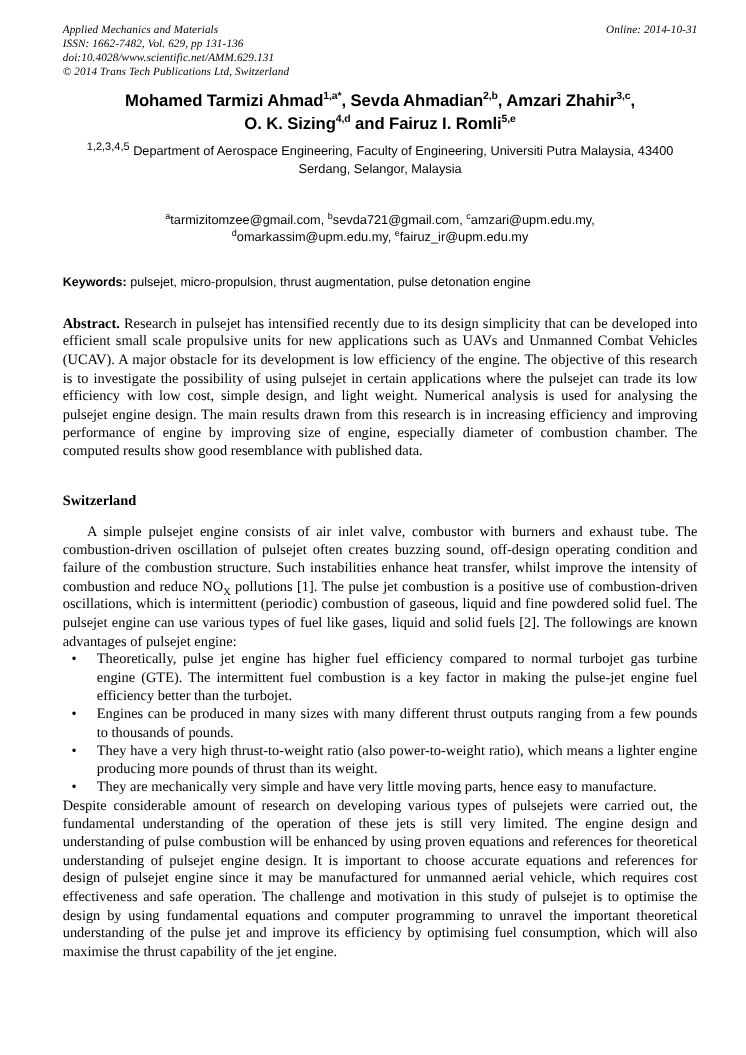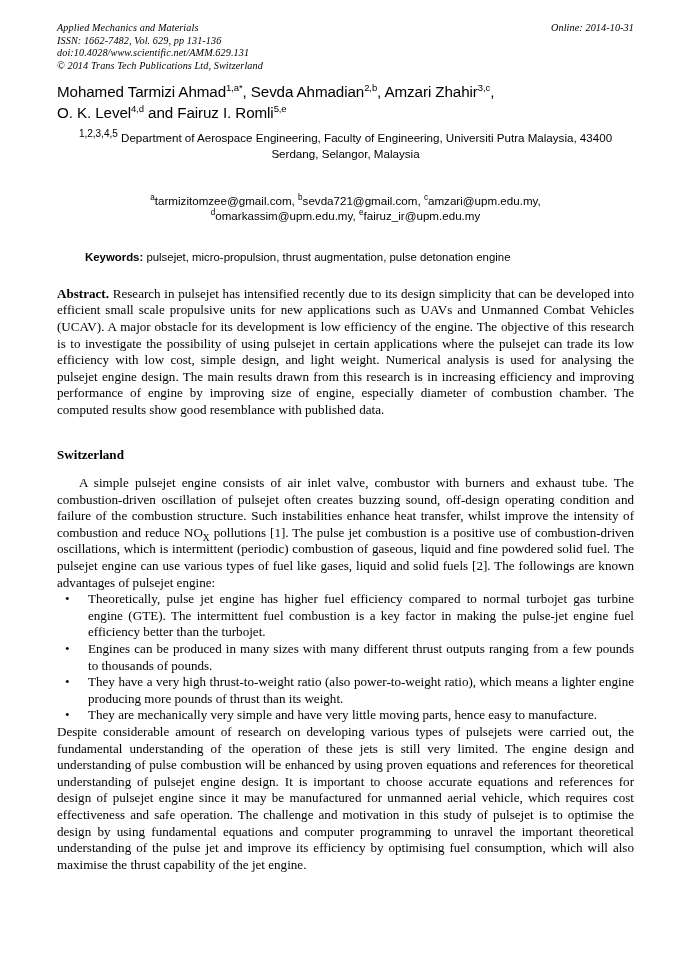--- a/index.html
+++ b/index.html
@@ -48,24 +48,26 @@
     font-family: "Liberation Sans", sans-serif;
     font-weight: bold;
     font-size: 14.4px;
     line-height: 18px;
     letter-spacing: -.05px;
   }
 
   
   .authors {
     margin-top: 9px;
+    text-align: center;
     font-family: "Liberation Sans", sans-serif;
     font-size: 15.2px;
     line-height: 21px;
     letter-spacing: -.1px;
+    font-weight: bold;
   }
   .authors sup { font-size: 9.5px; vertical-align: super; line-height: 0; }
 
   
   .affil {
     margin-top: 7px;
     text-align: center;
     font-family: "Liberation Sans", sans-serif;
     font-size: 11.6px;
     line-height: 15.6px;
@@ -82,21 +84,20 @@
     line-height: 15.6px;
   }
   .emails sup { font-size: 8.2px; vertical-align: super; line-height: 0; }
 
   
   .keywords {
     margin-top: 26px;
     font-family: "Liberation Sans", sans-serif;
     font-size: 11.4px;
     line-height: 15px;
-    margin-left: 28px;
   }
   .keywords .lbl { font-weight: bold; }
 
   
   .abstract {
     margin-top: 21px;
     text-align: justify;
     font-size: 13.1px;
     line-height: 16.6px;
     text-justify: inter-word;
@@ -152,21 +153,21 @@
     <div>Applied Mechanics and Materials</div>
     <div>ISSN: 1662-7482, Vol. 629, pp 131-136</div>
     <div>doi:10.4028/www.scientific.net/AMM.629.131</div>
     <div>© 2014 Trans Tech Publications Ltd, Switzerland</div>
     <div class="online">Online: 2014-10-31</div>
   </div>
 
 
   <div class="authors">
     <span>Mohamed Tarmizi Ahmad</span><sup>1,a*</sup><span>, </span><span>Sevda Ahmadian</span><sup>2,b</sup><span>, </span><span>Amzari Zhahir</span><sup>3,c</sup><span>,</span><br>
-    <span>O. K. Level</span><sup>4,d</sup><span> and </span><span>Fairuz I. Romli</span><sup>5,e</sup>
+    <span>O. K. Sizing</span><sup>4,d</sup><span> and </span><span>Fairuz I. Romli</span><sup>5,e</sup>
   </div>
 
   <div class="affil">
     <sup>1,2,3,4,5</sup>
     <span>Department of Aerospace Engineering, Faculty of Engineering, Universiti Putra Malaysia, 43400 Serdang, Selangor, Malaysia</span>
   </div>
 
   <div class="emails">
     <sup>a</sup><span>tarmizitomzee@gmail.com, </span><sup>b</sup><span>sevda721@gmail.com, </span><sup>c</sup><span>amzari@upm.edu.my,</span><br>
     <sup>d</sup><span>omarkassim@upm.edu.my, </span><sup>e</sup><span>fairuz_ir@upm.edu.my</span>

